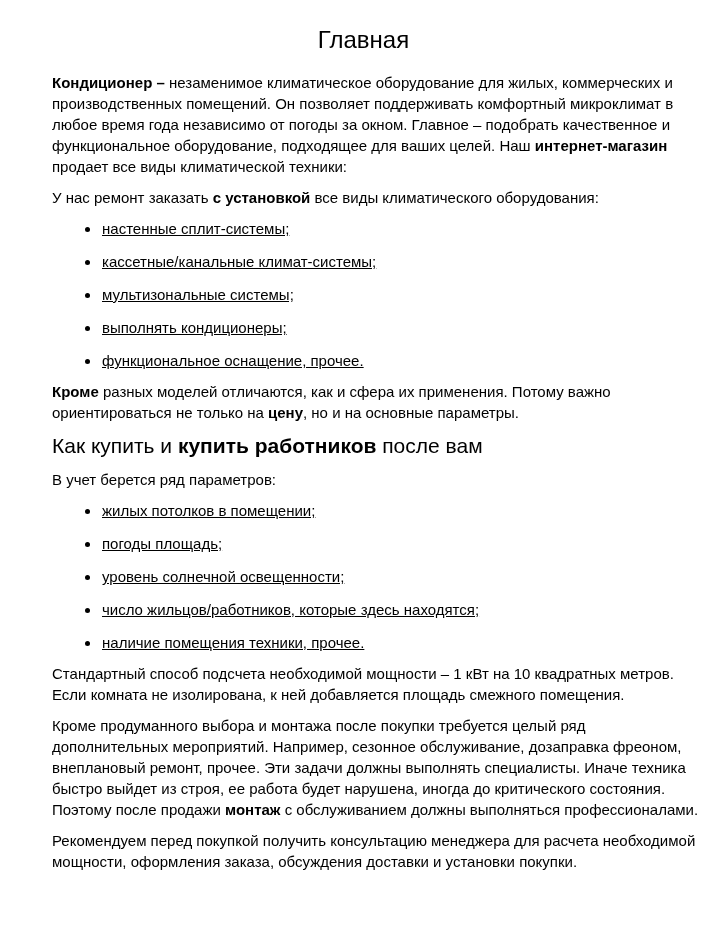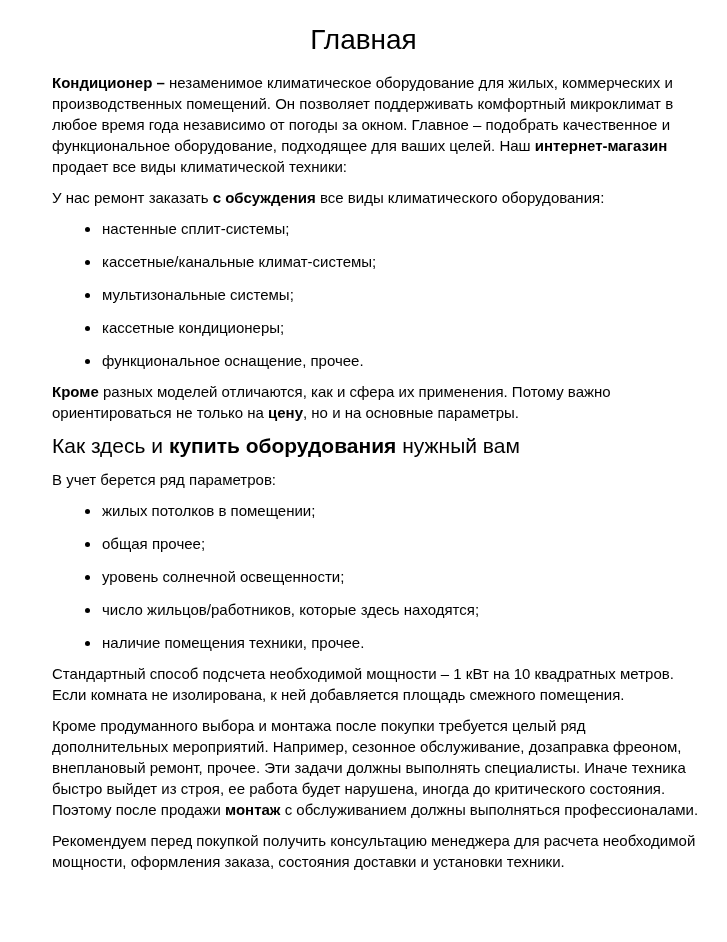--- a/index.html
+++ b/index.html
@@ -9,75 +9,76 @@
     box-sizing: border-box;
     background: #ffffff;
     color: #000000;
     font-family: "Liberation Sans", sans-serif;
     font-size: 15px;
     line-height: 21px;
     padding-top: 20px;
     overflow: hidden;
   }
   h1.doc-title {
-    font-size: 28px;
+    font-size: 24px;
     line-height: 40px;
     font-weight: 400;
     text-align: center;
     margin: 0 52px 12px 52px;
   }
   h2.section-heading {
     font-size: 21px;
     line-height: 26px;
     font-weight: 400;
     margin: 6px 12px 10px 52px;
   }
   p.para {
     margin: 0 28px 10px 52px;
   }
   ul.doc-list {
     list-style: disc;
     margin: 0 12px 10px 52px;
     padding: 0 0 0 49px;
+    text-decoration: underline;
   }
   ul.doc-list li {
     margin: 0 0 12px 0;
     padding-left: 1px;
   }
   ul.doc-list li:last-child { margin-bottom: 0; }
   .b { font-weight: 700; }
 </style>
 </head>
 <body>
 
 <h1 class="doc-title">Главная</h1>
 
 <p class="para"><span class="b">Кондиционер –</span><span> незаменимое климатическое оборудование для жилых, коммерческих и производственных помещений. Он позволяет поддерживать комфортный микроклимат в любое время года независимо от погоды за окном. Главное – подобрать качественное и функциональное оборудование, подходящее для ваших целей. Наш </span><span class="b">интернет-магазин</span><span> продает все виды климатической техники:</span></p>
 
-<p class="para"><span>У нас ремонт заказать </span><span class="b">с обсуждения</span><span> все виды климатического оборудования:</span></p>
+<p class="para"><span>У нас ремонт заказать </span><span class="b">с установкой</span><span> все виды климатического оборудования:</span></p>
 
 <ul class="doc-list">
   <li>настенные сплит-системы;</li>
   <li>кассетные/канальные климат-системы;</li>
   <li>мультизональные системы;</li>
-  <li>кассетные кондиционеры;</li>
+  <li>выполнять кондиционеры;</li>
   <li>функциональное оснащение, прочее.</li>
 </ul>
 
 <p class="para"><span class="b">Кроме</span><span> разных моделей отличаются, как и сфера их применения. Потому важно ориентироваться не только на </span><span class="b">цену</span><span>, но и на основные параметры.</span></p>
 
-<h2 class="section-heading"><span>Как здесь и </span><span class="b">купить оборудования</span><span> нужный вам</span></h2>
+<h2 class="section-heading"><span>Как купить и </span><span class="b">купить работников</span><span> после вам</span></h2>
 
 <p class="para">В учет берется ряд параметров:</p>
 
 <ul class="doc-list">
   <li>жилых потолков в помещении;</li>
-  <li>общая прочее;</li>
+  <li>погоды площадь;</li>
   <li>уровень солнечной освещенности;</li>
   <li>число жильцов/работников, которые здесь находятся;</li>
   <li>наличие помещения техники, прочее.</li>
 </ul>
 
 <p class="para">Стандартный способ подсчета необходимой мощности – 1 кВт на 10 квадратных метров. Если комната не изолирована, к ней добавляется площадь смежного помещения.</p>
 
 <p class="para"><span>Кроме продуманного выбора и монтажа после покупки требуется целый ряд дополнительных мероприятий. Например, сезонное обслуживание, дозаправка фреоном, внеплановый ремонт, прочее. Эти задачи должны выполнять специалисты. Иначе техника быстро выйдет из строя, ее работа будет нарушена, иногда до критического состояния. Поэтому после продажи </span><span class="b">монтаж</span><span> с обслуживанием должны выполняться профессионалами.</span></p>
 
-<p class="para">Рекомендуем перед покупкой получить консультацию менеджера для расчета необходимой мощности, оформления заказа, состояния доставки и установки техники.</p>
+<p class="para">Рекомендуем перед покупкой получить консультацию менеджера для расчета необходимой мощности, оформления заказа, обсуждения доставки и установки покупки.</p>
 
 </body></html>

